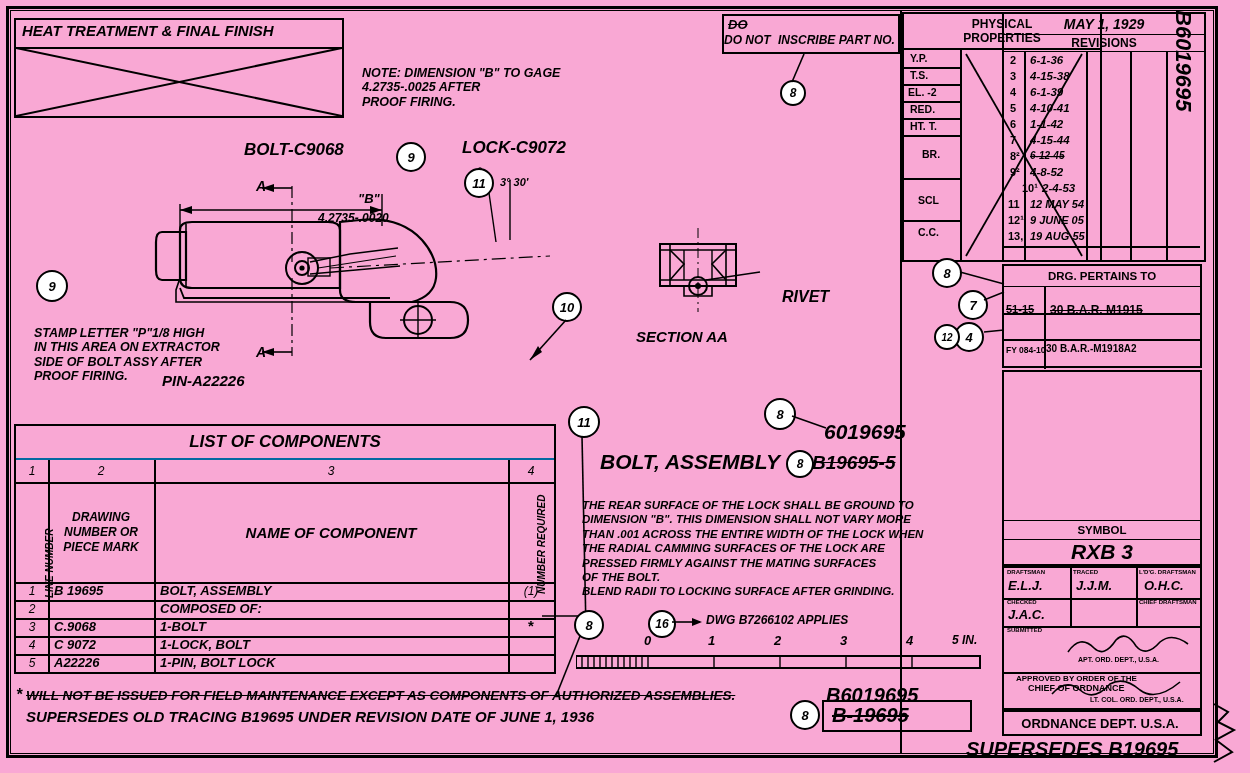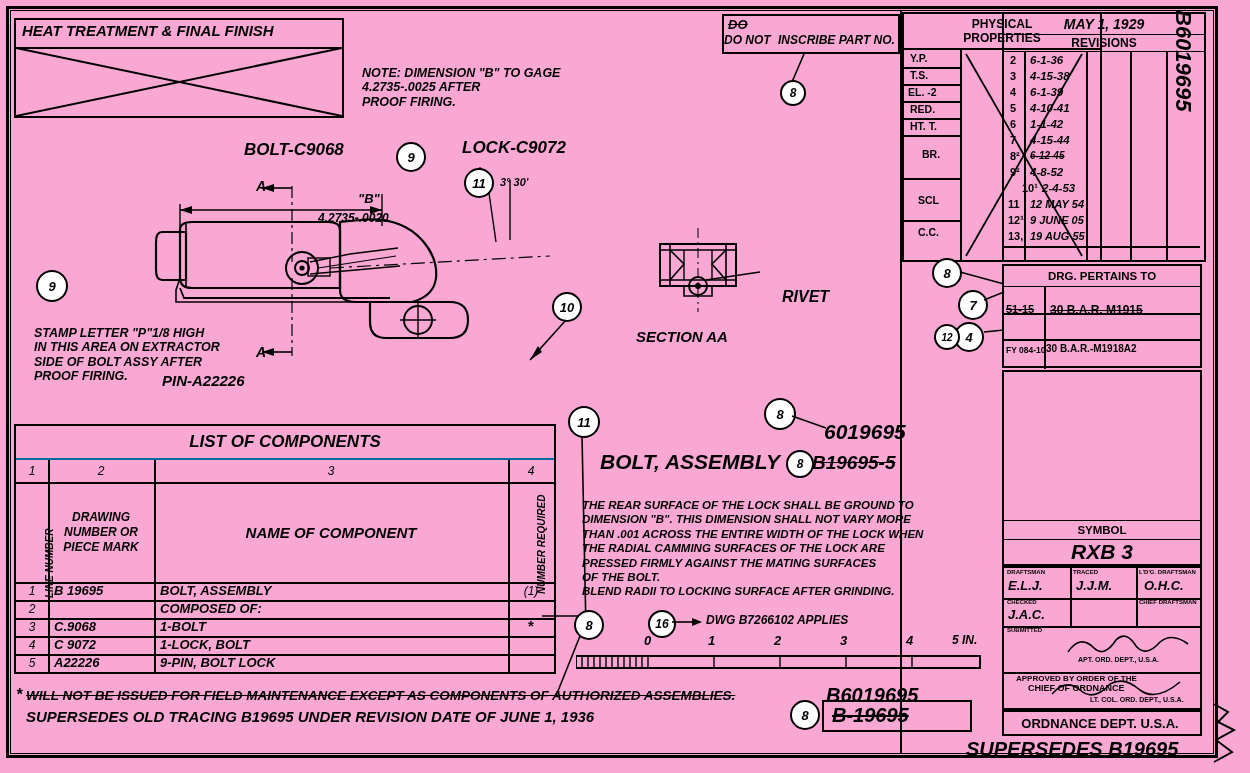--- a/index.html
+++ b/index.html
@@ -244,21 +244,21 @@
         <div class="ctr" style="position:absolute;left:0;top:0;width:32px;height:18px;font-style:italic;font-size:12px;">4</div>
         <div style="position:absolute;left:38px;top:1px;font-style:italic;font-weight:bold;font-size:13px;">C 9072</div>
         <div style="position:absolute;left:144px;top:1px;font-style:italic;font-weight:bold;font-size:13px;">1-LOCK, BOLT</div>
         <div class="ctr" style="position:absolute;left:492px;top:0;width:46px;height:18px;font-style:italic;font-size:12px;"></div>
       </div>
       <div class="ln hl" style="left:0;top:194px;width:538px;"></div>
 
       <div class="abs" style="left:0;top:194px;width:538px;height:20px;">
         <div class="ctr" style="position:absolute;left:0;top:0;width:32px;height:18px;font-style:italic;font-size:12px;">5</div>
         <div style="position:absolute;left:38px;top:1px;font-style:italic;font-weight:bold;font-size:13px;">A22226</div>
-        <div style="position:absolute;left:144px;top:1px;font-style:italic;font-weight:bold;font-size:13px;">9-PIN, BOLT LOCK</div>
+        <div style="position:absolute;left:144px;top:1px;font-style:italic;font-weight:bold;font-size:13px;">1-PIN, BOLT LOCK</div>
         <div class="ctr" style="position:absolute;left:492px;top:0;width:46px;height:18px;font-style:italic;font-size:12px;"></div>
       </div>
     </div>
   </div>
 
   <div class="note strike" style="left:26px;top:688px;font-size:13.5px;">WILL NOT BE ISSUED FOR FIELD MAINTENANCE EXCEPT AS COMPONENTS OF AUTHORIZED ASSEMBLIES.</div>
   <div class="note" style="left:16px;top:686px;font-size:16px;">*</div>
   <div class="note" style="left:26px;top:708px;font-size:15px;">SUPERSEDES OLD TRACING B19695 UNDER REVISION DATE OF JUNE 1, 1936</div>
 
   <div class="note" style="left:826px;top:684px;font-size:20px;">B6019695</div>

